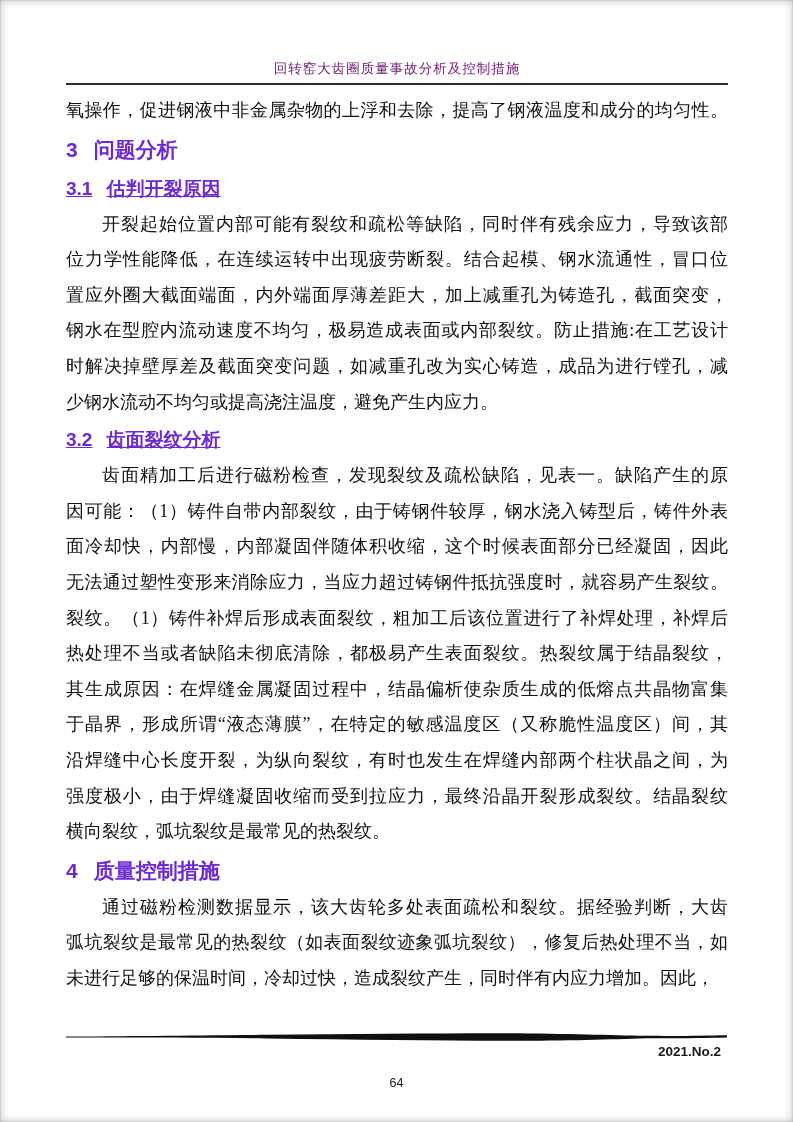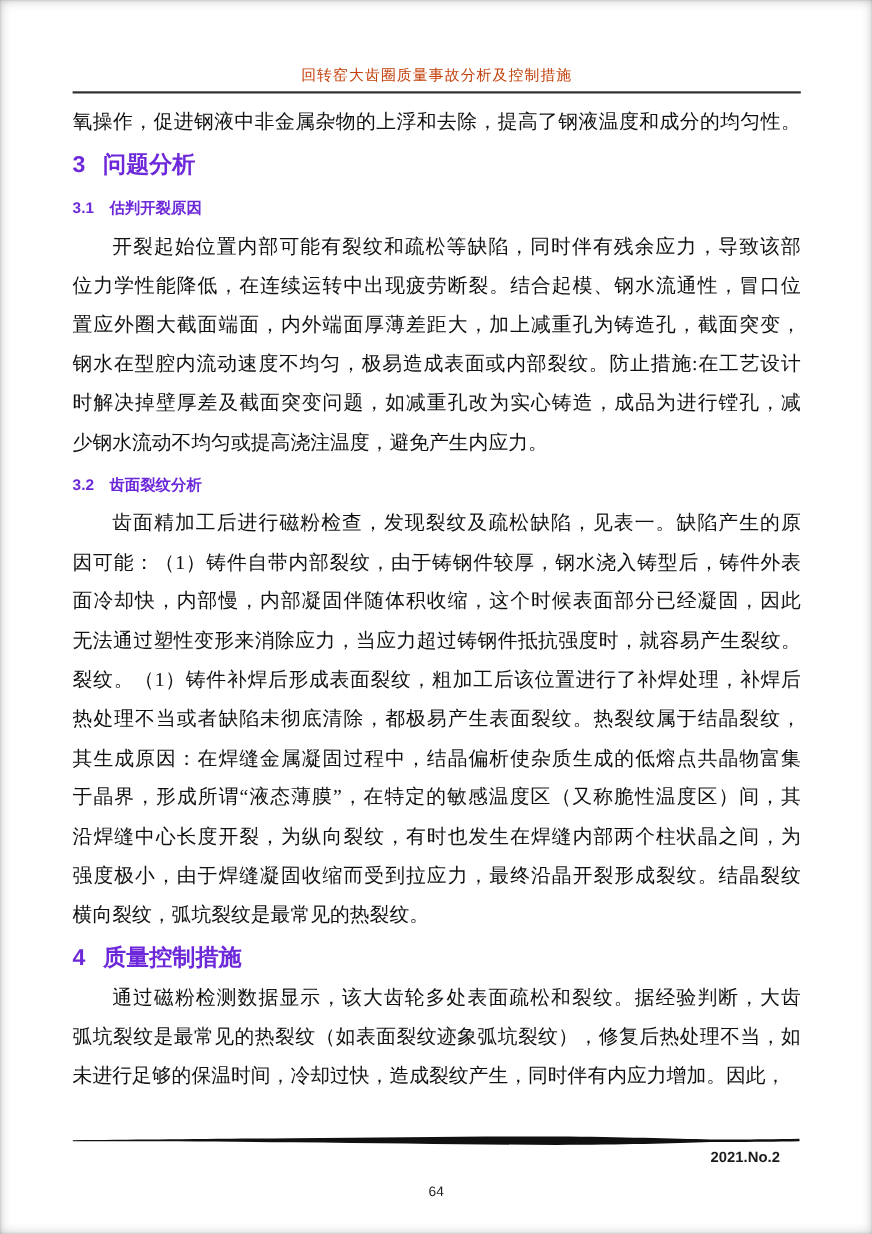--- a/index.html
+++ b/index.html
@@ -12,21 +12,21 @@
     overflow:hidden;
     font-family:"Liberation Serif","DejaVu Serif",serif;
     color:#111;
   }
   .content { position:absolute; left:66px; width:662px; top:60px; }
 
   .header-title {
     text-align:center;
     font-size:13.5px;
     line-height:17px;
-    color:#c2410c;
+    color:#701a75;
     letter-spacing:1px;
   }
   .header-rule { height:0; border-bottom:2px solid #2e2e2e; margin-top:6px; }
 
   .intro { margin-top:8px; }
 
   .bline {
     font-size:18px;
     line-height:35.6px;
     height:35.6px;
@@ -35,34 +35,34 @@
   }
   .jline { text-align:justify; text-align-last:justify; }
   .indent { text-indent:2em; }
 
   .h1, .h2 {
     font-family:"Liberation Sans","DejaVu Sans",sans-serif;
     font-weight:bold;
     color:#6d28d9;
   }
   .h1 { font-size:21px; line-height:38px; height:38px; margin-top:2px; }
-  .h2 { font-size:14px; line-height:36px; height:36px; margin-top:2px; }
+  .h2 { font-size:19px; line-height:36px; height:36px; margin-top:2px;text-decoration:underline; }
   .h1 .hnum { margin-right:16px; }
   .h2 .hnum { margin-right:14px; }
 
   .footer-bar { position:absolute; left:66px; top:1032px; width:661px; height:10px; }
   .footer-bar svg { display:block; width:661px; height:10px; }
   .footer-page {
     position:absolute; top:1044px; left:0; width:100%;
     text-align:center;
     font-family:"Liberation Sans","DejaVu Sans",sans-serif;
     font-size:12.5px; color:#1a1a1a;margin-top:32px;
   }
   .footer-issue {
-    position:absolute; top:1044px; right:84px;
+    position:absolute; top:1044px; right:72px;
     font-family:"Liberation Sans","DejaVu Sans",sans-serif;
     font-size:13.5px; font-weight:600; color:#1a1a1a;
   }
 </style>
 </head>
 <body>
 
 <div class="page">
   <div class="content">
 

